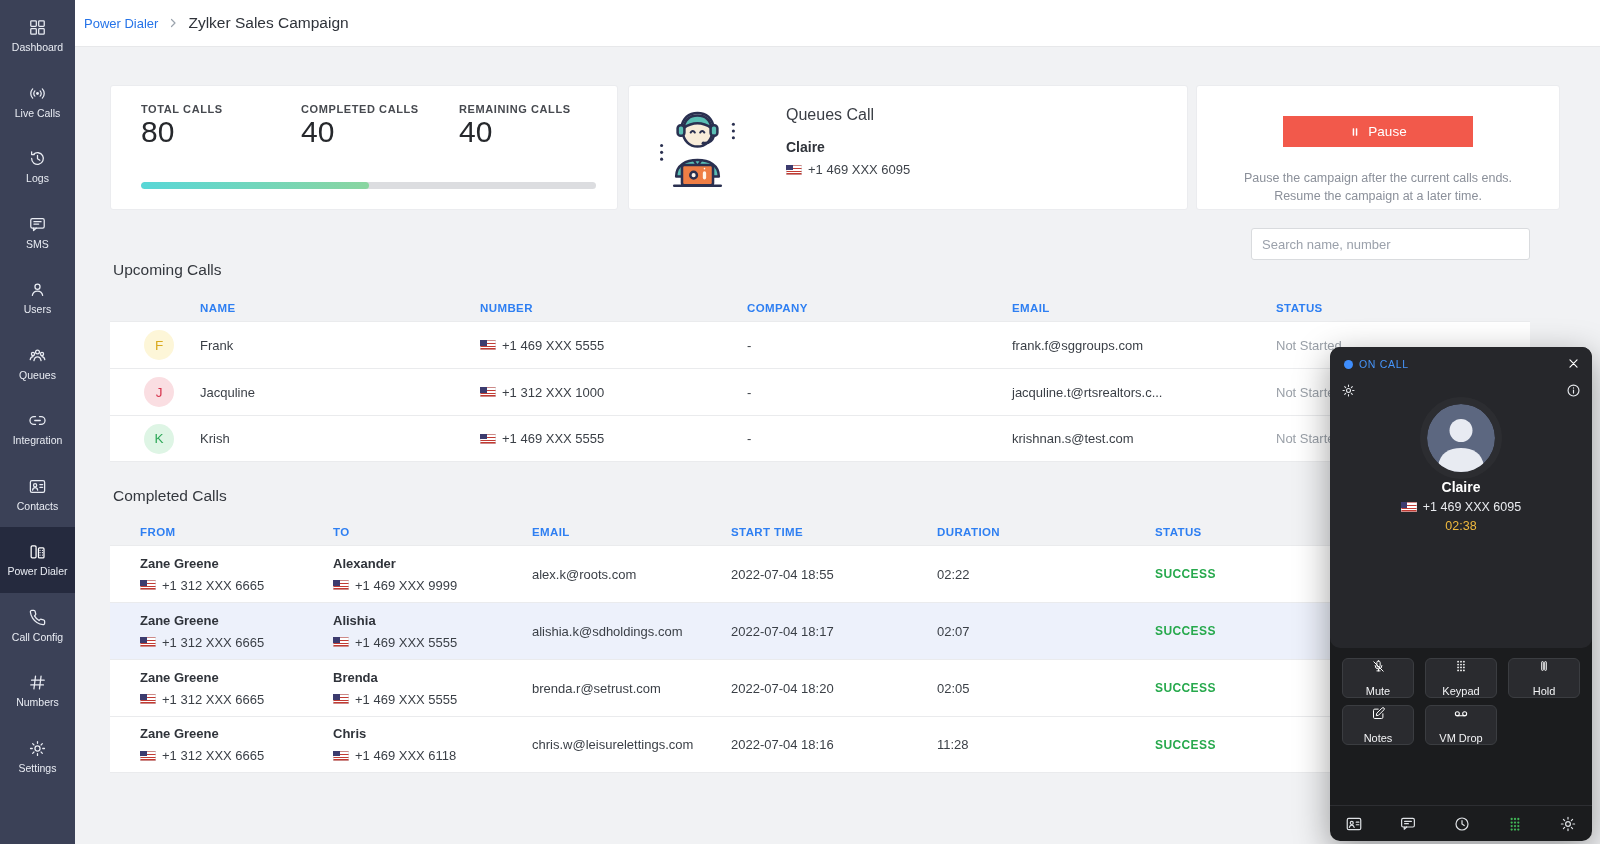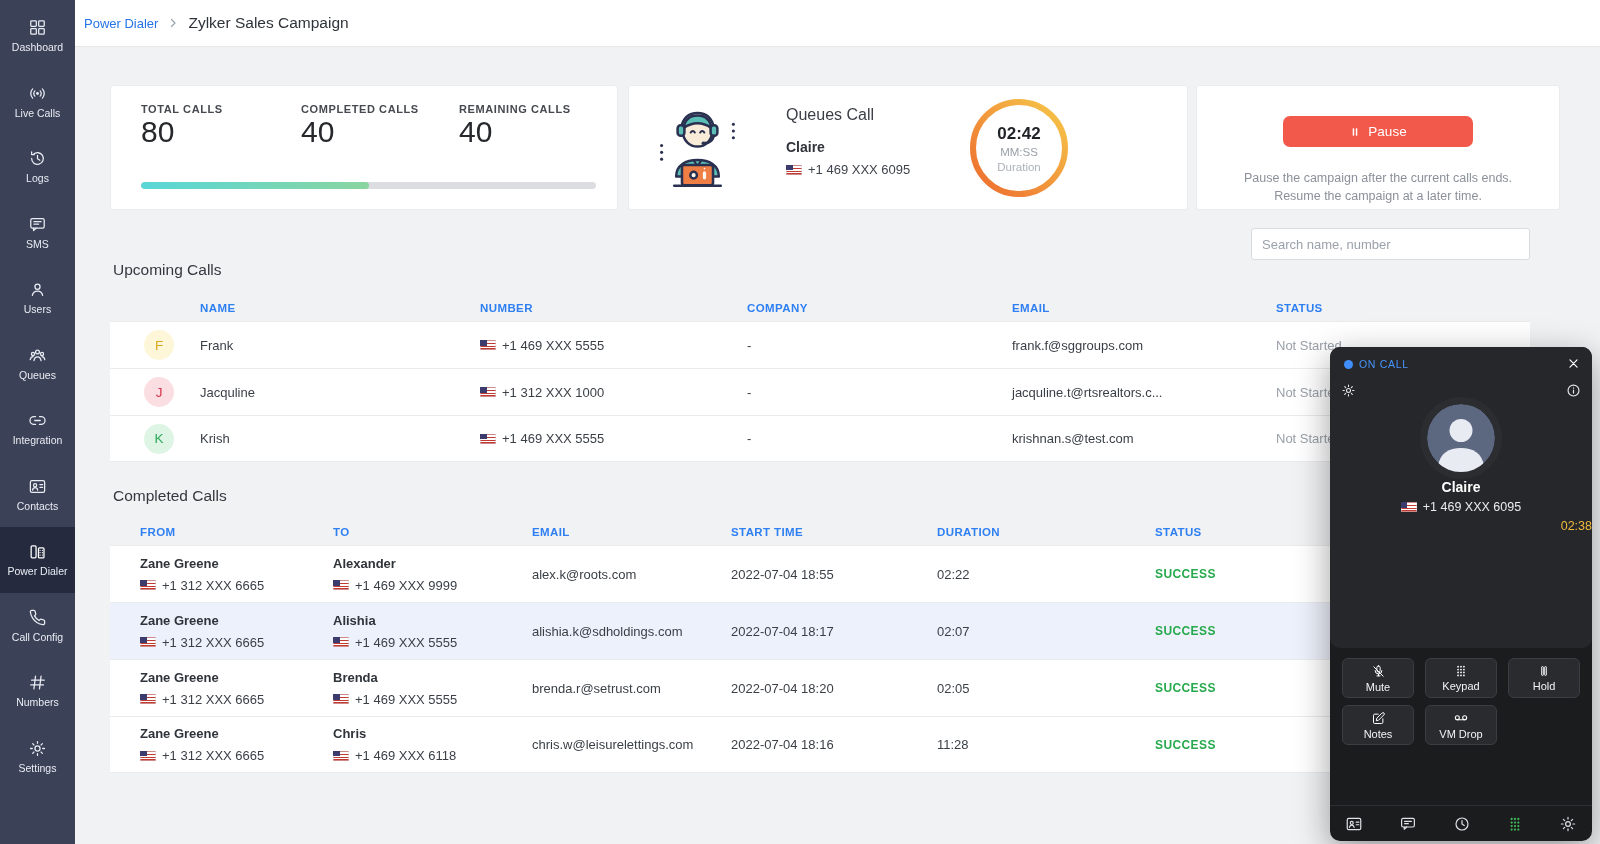--- a/index.html
+++ b/index.html
@@ -34,21 +34,21 @@
   .og-title{font-size:16px;color:#3A3E45}
   .og-name{font-size:14px;font-weight:700;color:#2F333A;margin-top:15px}
   .og-number{font-size:13px;color:#3F444B;margin-top:7px;display:flex;align-items:center;gap:6px}
   .ring-wrap{position:absolute;left:338px;top:10px;width:104px;height:104px}
   .ring-text{position:absolute;inset:0;display:flex;flex-direction:column;align-items:center;justify-content:center}
   .rt-timer{font-size:17px;font-weight:700;color:#1F2226}
   .rt-unit{font-size:11.5px;color:#9AA0A8;margin-top:2px}
   .rt-cap{font-size:11.5px;color:#ACB1B8;margin-top:3px}
 
   #card-pause{left:1196px;top:85px;width:364px;height:125px;text-align:center}
-  .pause-btn{margin:30px auto 0;width:190px;height:31px;background:#F2594B;border:none;border-radius:7px;color:#fff;font-size:13.5px;font-weight:500;display:flex;align-items:center;justify-content:center;gap:7px;cursor:pointer;font-family:inherit}
+  .pause-btn{margin:30px auto 0;width:190px;height:31px;background:#F2594B;border:none;border-radius:0;color:#fff;font-size:13.5px;font-weight:500;display:flex;align-items:center;justify-content:center;gap:7px;cursor:pointer;font-family:inherit}
   .pause-desc{font-size:12.5px;color:#8B909A;margin-top:22px;line-height:1.45}
 
   
   .search-box{position:absolute;left:1251px;top:228px;width:279px;height:32px;background:#fff;border:1px solid #D9DBDE;border-radius:3px;padding:0 10px;font-size:13px;color:#444;font-family:inherit;outline:none}
   ::placeholder{color:#9BA1AB}
 
   
   .sec-title{position:absolute;font-size:15.5px;color:#34383E;font-weight:500}
   #up-title{left:113px;top:261px}
   #cp-title{left:113px;top:487px}
@@ -82,22 +82,22 @@
   .cw{position:absolute;left:1330px;top:347px;width:262px;height:494px;background:#1B1C1E;border-radius:10px;z-index:20;box-shadow:0 10px 35px rgba(0,0,0,.38)}
   .cw-top{position:absolute;left:0;top:0;width:262px;height:301px;background:#26272B;border-radius:10px}
   .cw-dot{position:absolute;left:14px;top:13px;width:9px;height:9px;border-radius:50%;background:#3F8EFC}
   .cw-status{position:absolute;left:29px;top:11px;font-size:10.5px;font-weight:400;color:#4695FB;letter-spacing:.7px}
   .cw-close{position:absolute;right:10px;top:8px;cursor:pointer;display:flex;padding:2px}
   .cw-gear{position:absolute;left:11px;top:36px;cursor:pointer;display:flex}
   .cw-info{position:absolute;right:11px;top:36px;cursor:pointer;display:flex}
   .cw-avatar{position:absolute;left:97px;top:57px;width:68px;height:68px;border-radius:50%;overflow:hidden;box-shadow:0 0 0 7px rgba(255,255,255,.03)}
   .cw-name{position:absolute;left:0;top:132px;width:100%;text-align:center;font-size:14px;font-weight:700;color:#fff}
   .cw-number{position:absolute;left:0;top:153px;width:100%;display:flex;justify-content:center;align-items:center;gap:6px;font-size:12.5px;color:#E9EBEF}
-  .cw-timer{position:absolute;left:0;top:172px;width:100%;text-align:right;font-size:12.5px;color:#EFB93D}
-  .wbtn{position:absolute;width:72px;height:40px;background:#2A2B2F;border:1px solid #3B3D41;border-radius:6px;display:flex;flex-direction:column;align-items:center;justify-content:center;gap:2px;cursor:pointer}
+  .cw-timer{position:absolute;left:0;top:172px;width:100%;text-align:center;font-size:12.5px;color:#EFB93D}
+  .wbtn{position:absolute;width:72px;height:40px;background:#2A2B2F;border:1px solid #3B3D41;border-radius:6px;display:flex;flex-direction:column;align-items:center;justify-content:space-between;gap:2px;cursor:pointer}
   .wbtn span{font-size:11px;color:#F2F3F5;font-weight:500}
   #btn-mute{left:12px;top:311px}
   #btn-keypad{left:95px;top:311px}
   #btn-hold{left:178px;top:311px}
   #btn-notes{left:12px;top:358px}
   #btn-vm{left:95px;top:358px}
   .end-btn{position:absolute;left:36px;top:419px;width:190px;height:30px;border-radius:15px;background:#F2594B;border:none;display:flex;align-items:center;justify-content:center;gap:8px;color:#fff;font-size:13.5px;font-weight:700;letter-spacing:.3px;cursor:pointer;font-family:inherit}
   .cw-divider{position:absolute;left:0;top:458px;width:262px;border-top:1px solid #2D2E32}
   .cw-bottom{position:absolute;left:0;top:459px;width:262px;height:35px;display:flex;align-items:center;justify-content:space-between;padding:0 15px}
   .cw-bicon{cursor:pointer;display:flex}
@@ -263,36 +263,20 @@
     </svg>
   </div>
   <div class="og-text">
     <div class="og-title">Queues Call</div>
     <div class="og-name">Claire</div>
     <div class="og-number">
       <span class="flag"></span>
       <span>+1 469 XXX 6095</span>
     </div>
   </div>
-  <div class="ring-wrap">
-    <svg width="104" height="104" viewBox="0 0 104 104">
-      <defs>
-        <linearGradient id="ringg" x1="0" y1="1" x2="1" y2="0">
-          <stop offset="0" stop-color="#ED6A2E"></stop>
-            <stop offset="1" stop-color="#F6C94A"></stop>
-        </linearGradient>
-      </defs>
-      <circle cx="52" cy="52" r="46" fill="none" stroke="url(#ringg)" stroke-width="6"></circle>
-    </svg>
-    <div class="ring-text">
-      <div class="rt-timer">02:42</div>
-      <div class="rt-unit">MM:SS</div>
-      <div class="rt-cap">Duration</div>
-    </div>
-  </div>
 </section>
 
 <section class="card" id="card-pause">
   <button class="pause-btn">
     <svg width="12" height="12" viewBox="0 0 24 24" fill="#fff">
         <rect x="7.4" y="4.5" width="3" height="15" rx="0.8"></rect>
         <rect x="13.6" y="4.5" width="3" height="15" rx="0.8"></rect>
       </svg>
     <span>Pause</span>
   </button>

